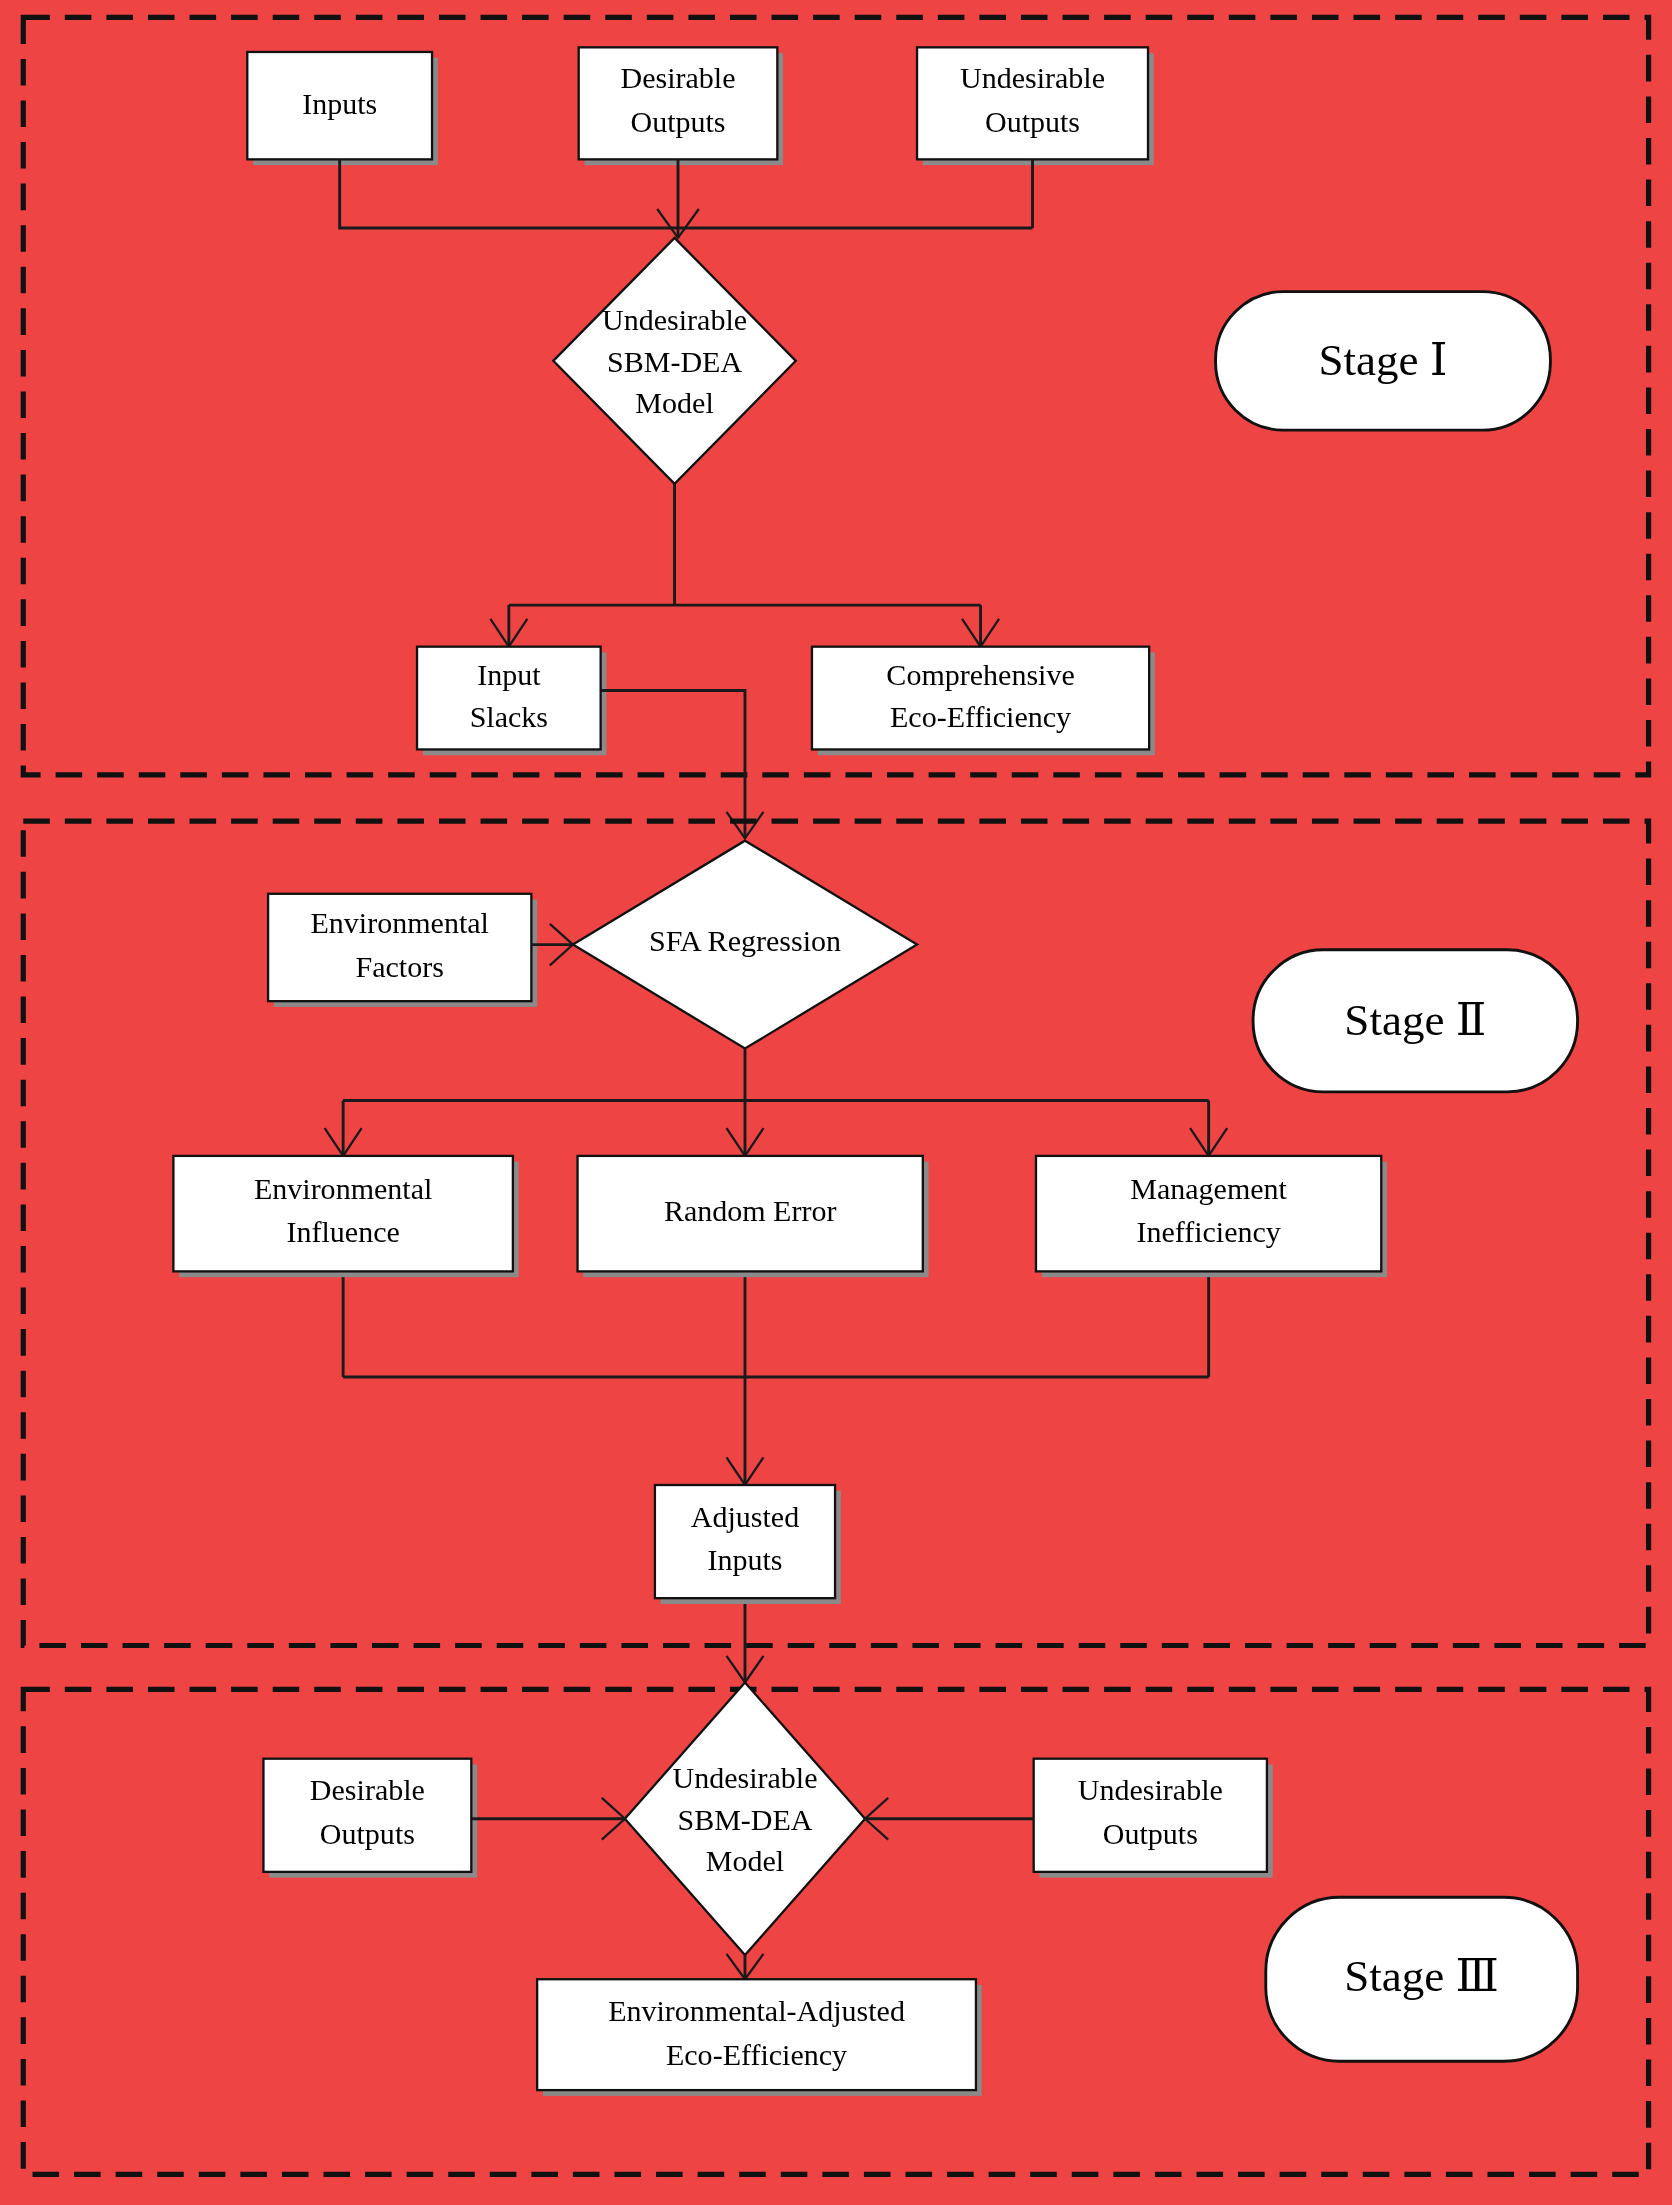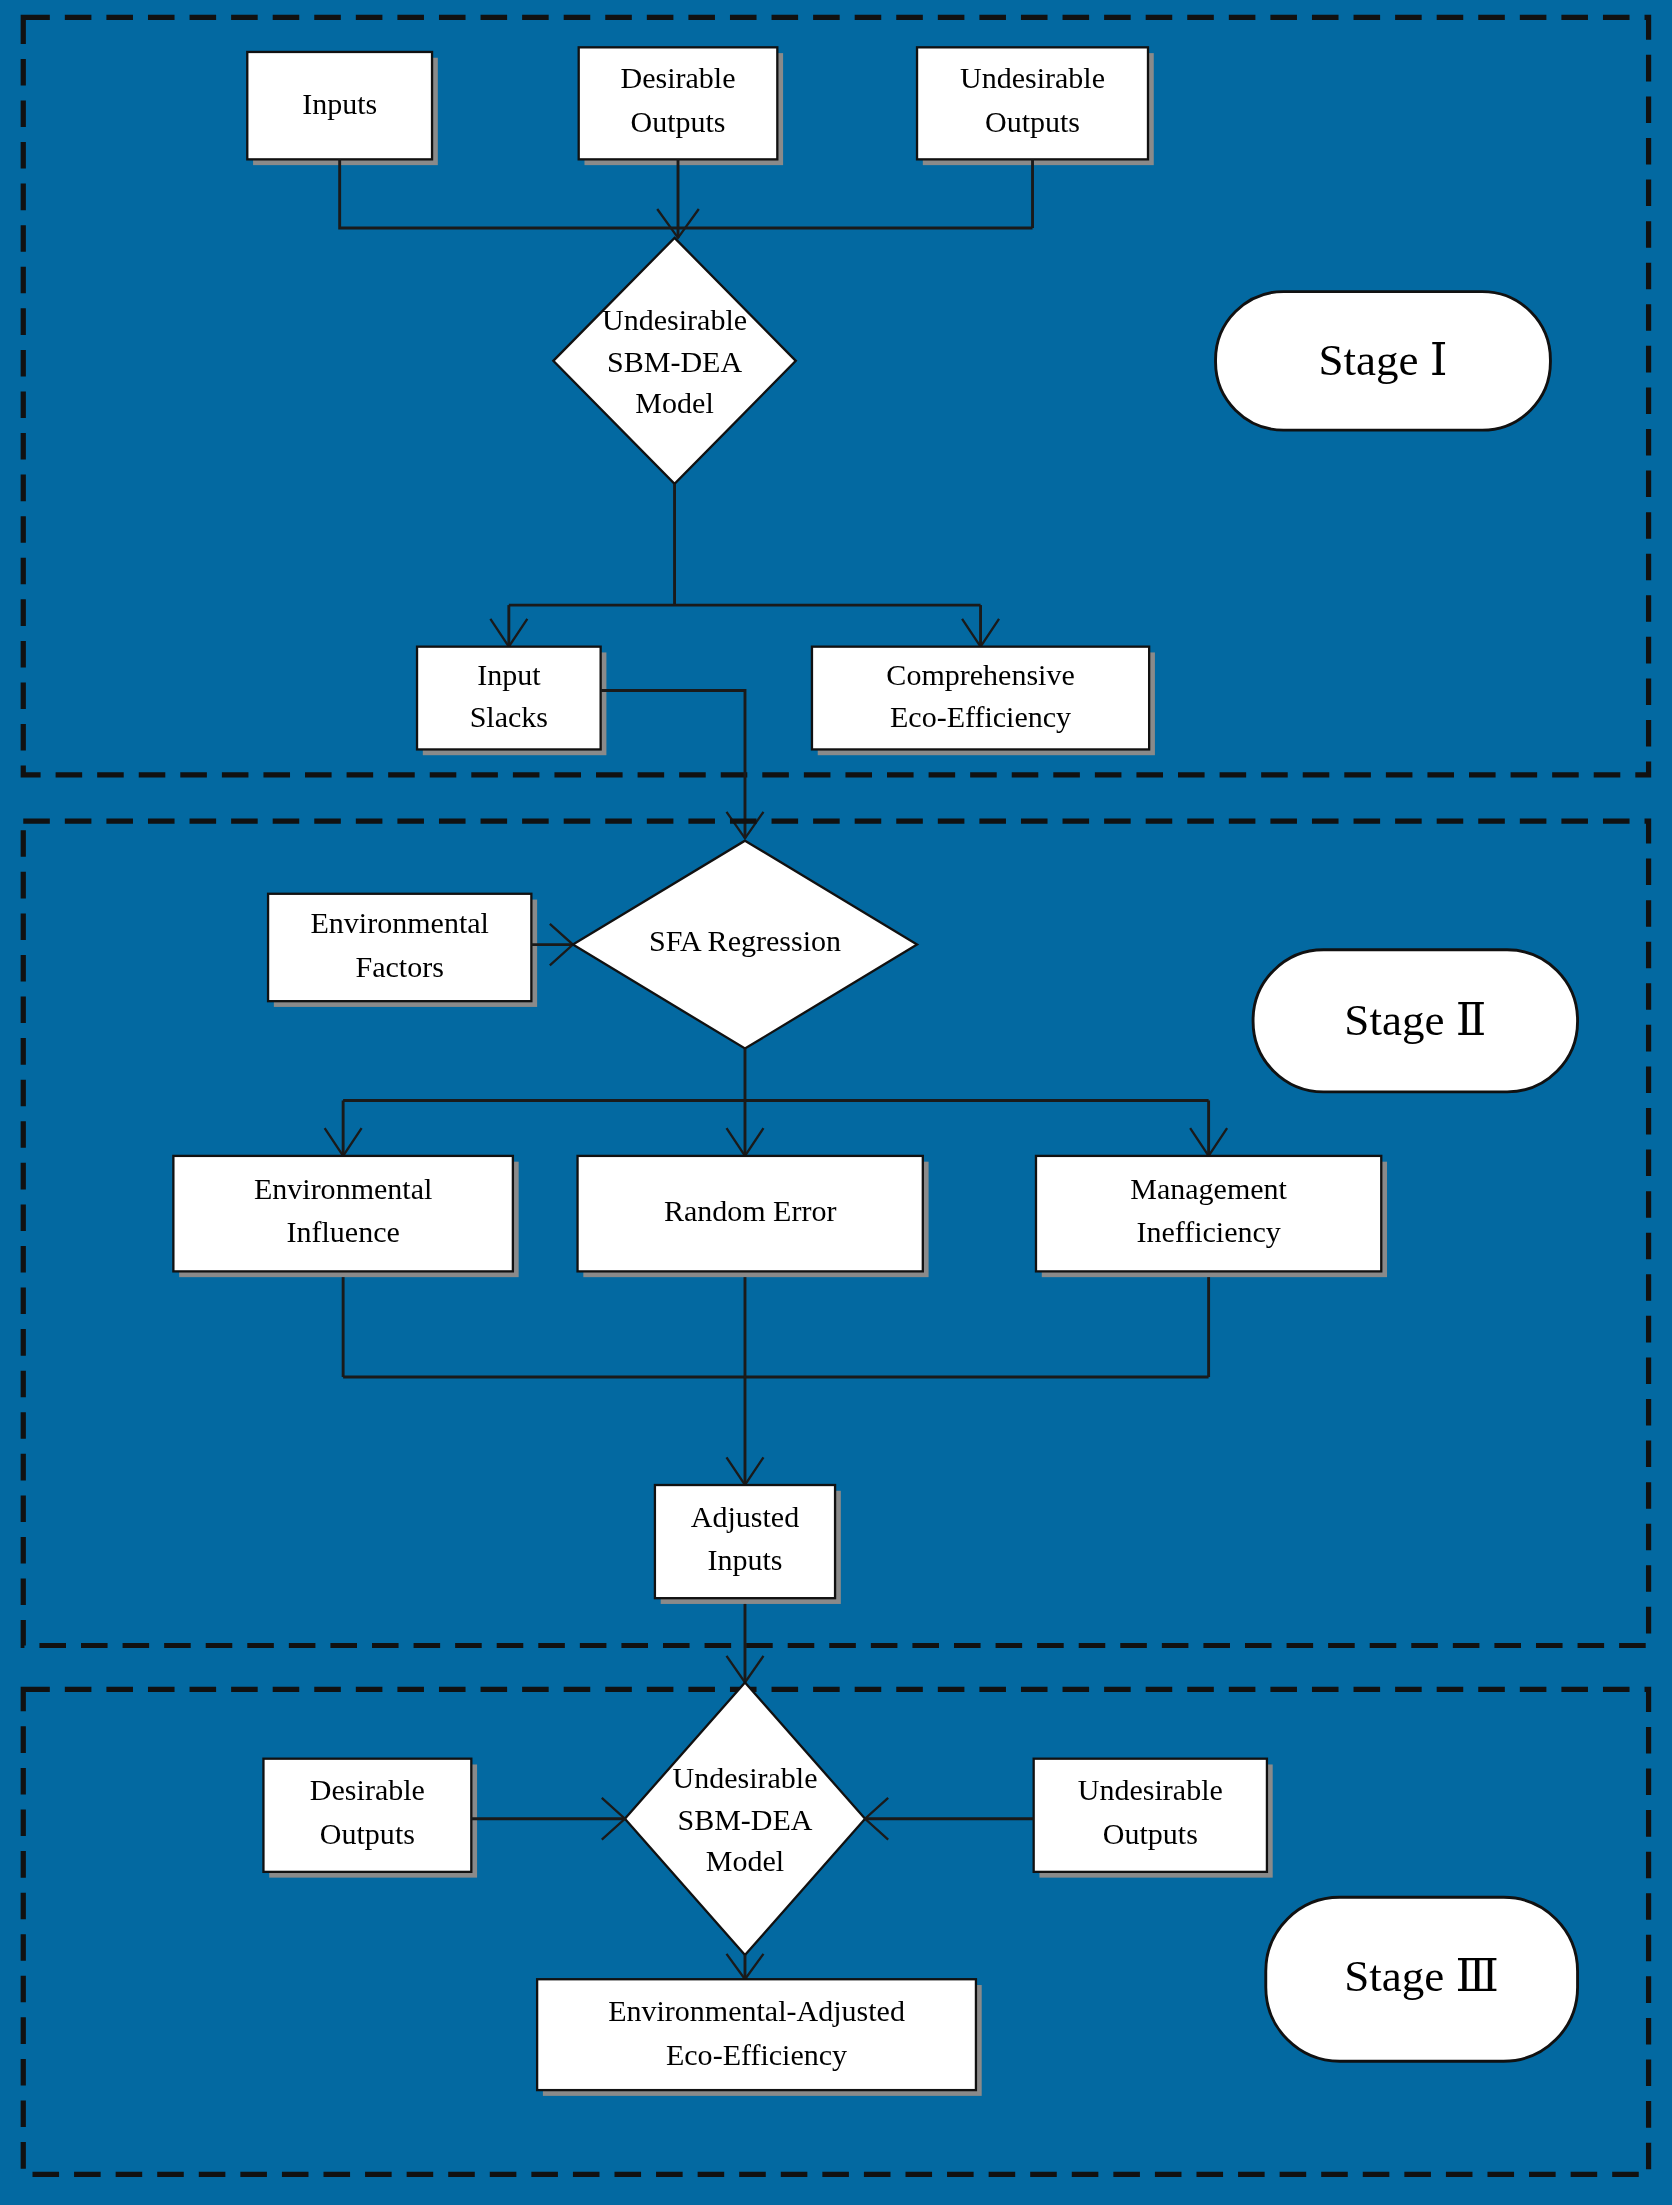--- a/index.html
+++ b/index.html
@@ -4,21 +4,21 @@
 <style>
   html, body {
     margin: 0;
     padding: 0;
     background: #ffffff;
   }
   #stage {
     position: relative;
     width: 1673px;
     height: 2205px;
-    background: #0369a1;
+    background: #ef4444;
     font-family: "Liberation Serif", "DejaVu Serif", serif;
     overflow: hidden;
   }
   svg.diagram {
     position: absolute;
     top: 0;
     left: 0;
     width: 1673px;
     height: 2205px;
   }

